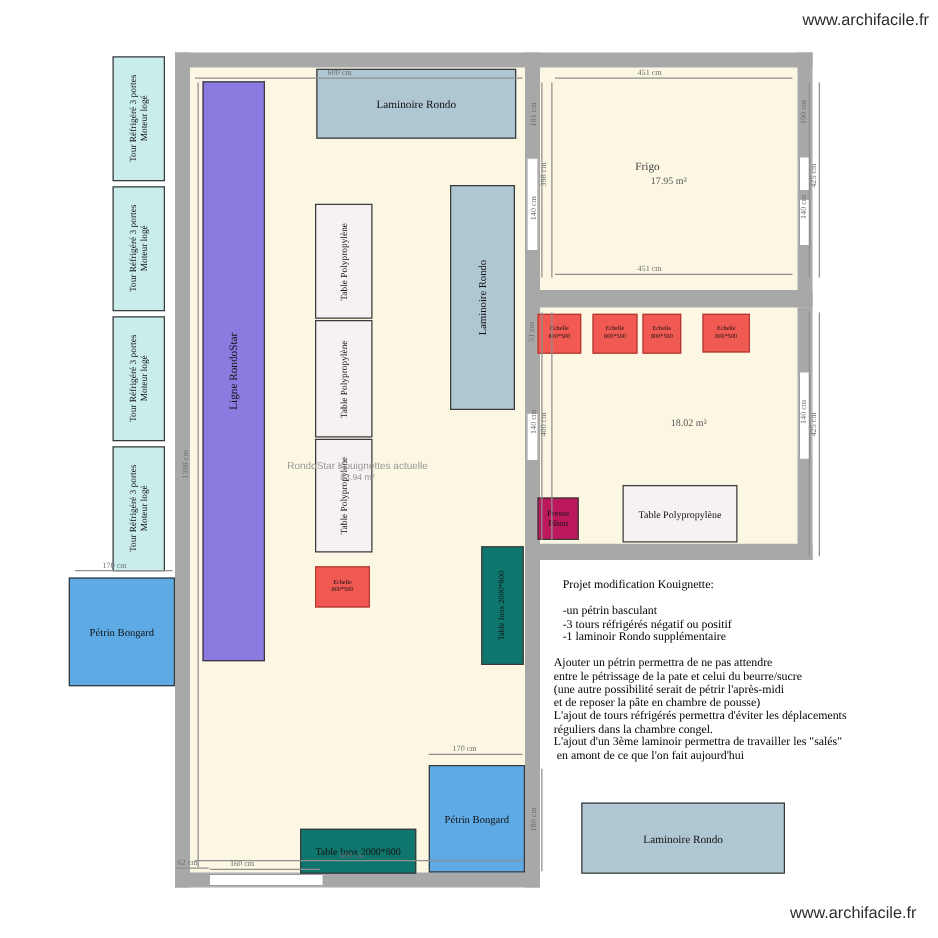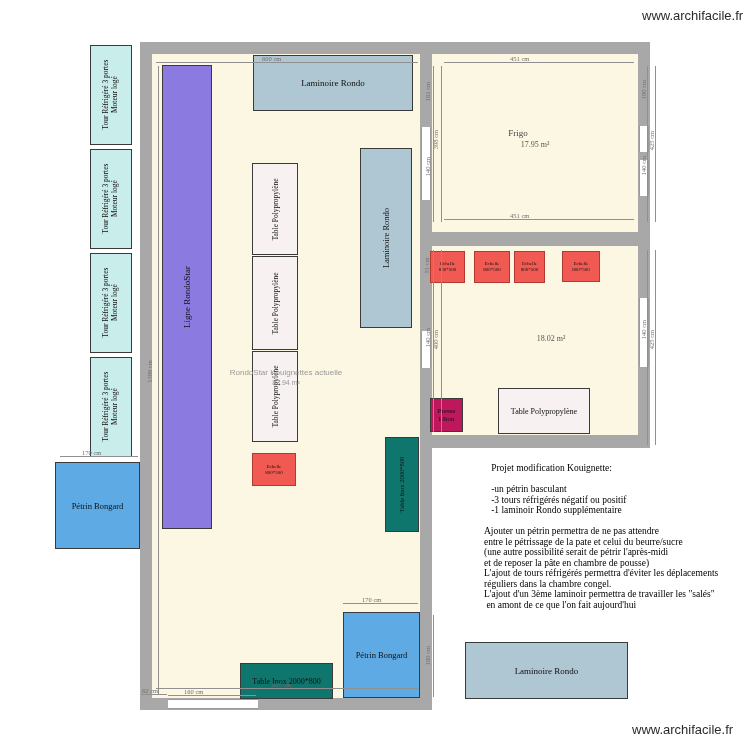--- a/index.html
+++ b/index.html
@@ -143,21 +143,21 @@
     <div>Pâton</div>
   </div>
   <div class="box white" style="left:498px;top:388px;width:92px;height:46px;font-size:8px;">
     <span>Table Polypropylène</span>
   </div>
 
   <div class="box blue" style="left:465px;top:642px;width:163px;height:57px;font-size:9px;">
     <span>Laminoire Rondo</span>
   </div>
 
-  <div class="note" style="left:443px;top:463px;margin-left:41px;">   Projet modification Kouignette:
+  <div class="note" style="left:443px;top:463px;">   Projet modification Kouignette:
 
    -un pétrin basculant
    -3 tours réfrigérés négatif ou positif
    -1 laminoir Rondo supplémentaire
 
 Ajouter un pétrin permettra de ne pas attendre
 entre le pétrissage de la pate et celui du beurre/sucre
 (une autre possibilité serait de pétrir l'après-midi
 et de reposer la pâte en chambre de pousse)
 L'ajout de tours réfrigérés permettra d'éviter les déplacements

